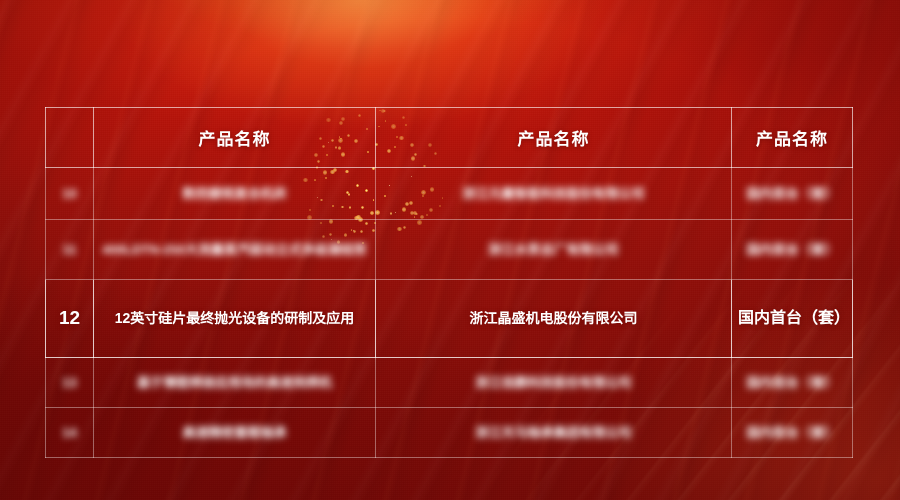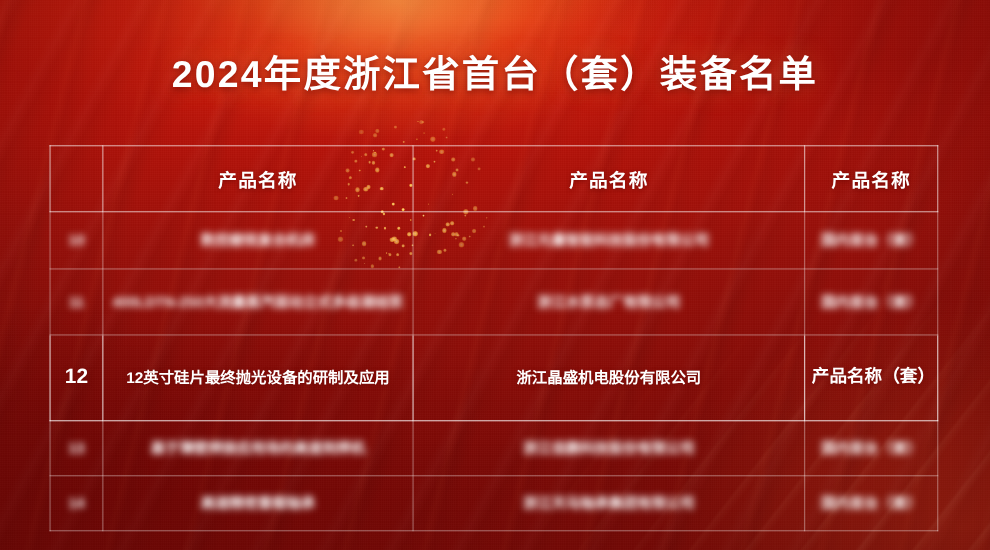--- a/index.html
+++ b/index.html
@@ -81,21 +81,21 @@
 
   
   .title{
     position:absolute;left:0;right:0;top:40px;text-align:center;
     font-size:34px;font-weight:bold;letter-spacing:2px;color:#ffffff;
     text-shadow:0 2px 7px rgba(120,10,5,.8), 0 0 22px rgba(255,170,90,.35);
     white-space:nowrap;
   }
 
   
-  .table-wrap{position:absolute;left:45px;top:132px;width:807px;height:341px;}
+  .table-wrap{position:absolute;left:45px;top:107px;width:807px;height:341px;}
   table{
     width:807px;height:341px;border-collapse:collapse;table-layout:fixed;
     color:#fff;
   }
   col.c1{width:48px;}
   col.c2{width:282px;}
   col.c3{width:356px;}
   col.c4{width:121px;}
 
   table td, table th{
@@ -249,21 +249,20 @@
       <i style="left: 103.013px; top: 130.46px; width: 2.80748px; height: 2.80748px; opacity: 0.49;"></i>
       <i style="left: 74.9642px; top: 47.3206px; width: 2.5936px; height: 2.5936px; opacity: 0.63;"></i>
       <i style="left: 37.702px; top: 50.2086px; width: 3.58093px; height: 3.58093px; opacity: 0.55;"></i>
       <i style="left: 88.6656px; top: 89.2071px; width: 1.01771px; height: 1.01771px; opacity: 0.82;"></i>
       <i style="left: 17.2134px; top: 100.841px; width: 1.09522px; height: 1.09522px; opacity: 0.51;"></i>
       <i style="left: 22.9881px; top: 74.4862px; width: 4.4558px; height: 4.4558px; opacity: 0.56;"></i>
       <i style="left: 30.6636px; top: 143.188px; width: 1.13852px; height: 1.13852px; opacity: 0.37;"></i>
       <i style="left: 117.437px; top: 124.492px; width: 4.08302px; height: 4.08302px; opacity: 0.43;"></i>
     </div>
 
-  <div class="title">2024年度浙江省首台（套）装备名单</div>
 
   <div class="table-wrap">
     <table>
       <colgroup>
         <col class="c1">
           <col class="c2">
           <col class="c3">
           <col class="c4">
       </colgroup>
       <thead>
@@ -284,21 +283,21 @@
           <tr class="dim r11">
             <td class="idx">11</td>
             <td class="product">400LDTN-250大流量蒸汽驱动立式多级凝结泵</td>
             <td class="company">浙江水泵总厂有限公司</td>
             <td class="grade">国内首台（套）</td>
           </tr>
           <tr class="hl r12">
             <td class="idx">12</td>
             <td class="product">12英寸硅片最终抛光设备的研制及应用</td>
             <td class="company">浙江晶盛机电股份有限公司</td>
-            <td class="grade">产品名称（套）</td>
+            <td class="grade">国内首台（套）</td>
           </tr>
           <tr class="dim r13">
             <td class="idx">13</td>
             <td class="product">基于薄壁焊接应用场的高速到焊机</td>
             <td class="company">浙江佳鹏科技股份有限公司</td>
             <td class="grade">国内首台（套）</td>
           </tr>
           <tr class="dim r14">
             <td class="idx">14</td>
             <td class="product">高速精密重载轴承</td>

